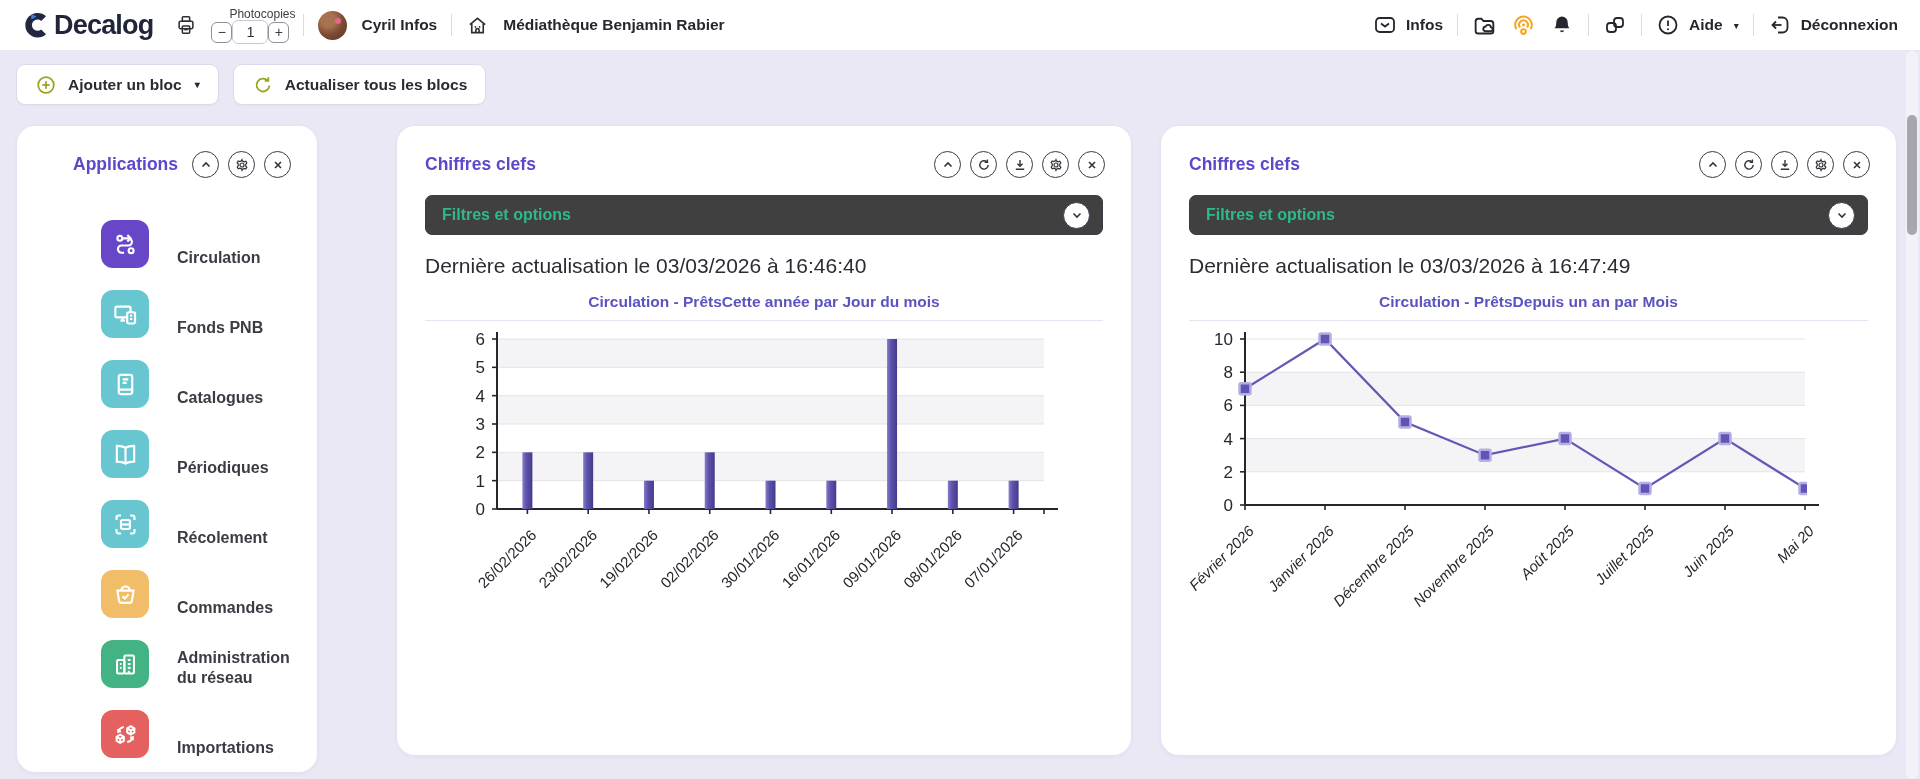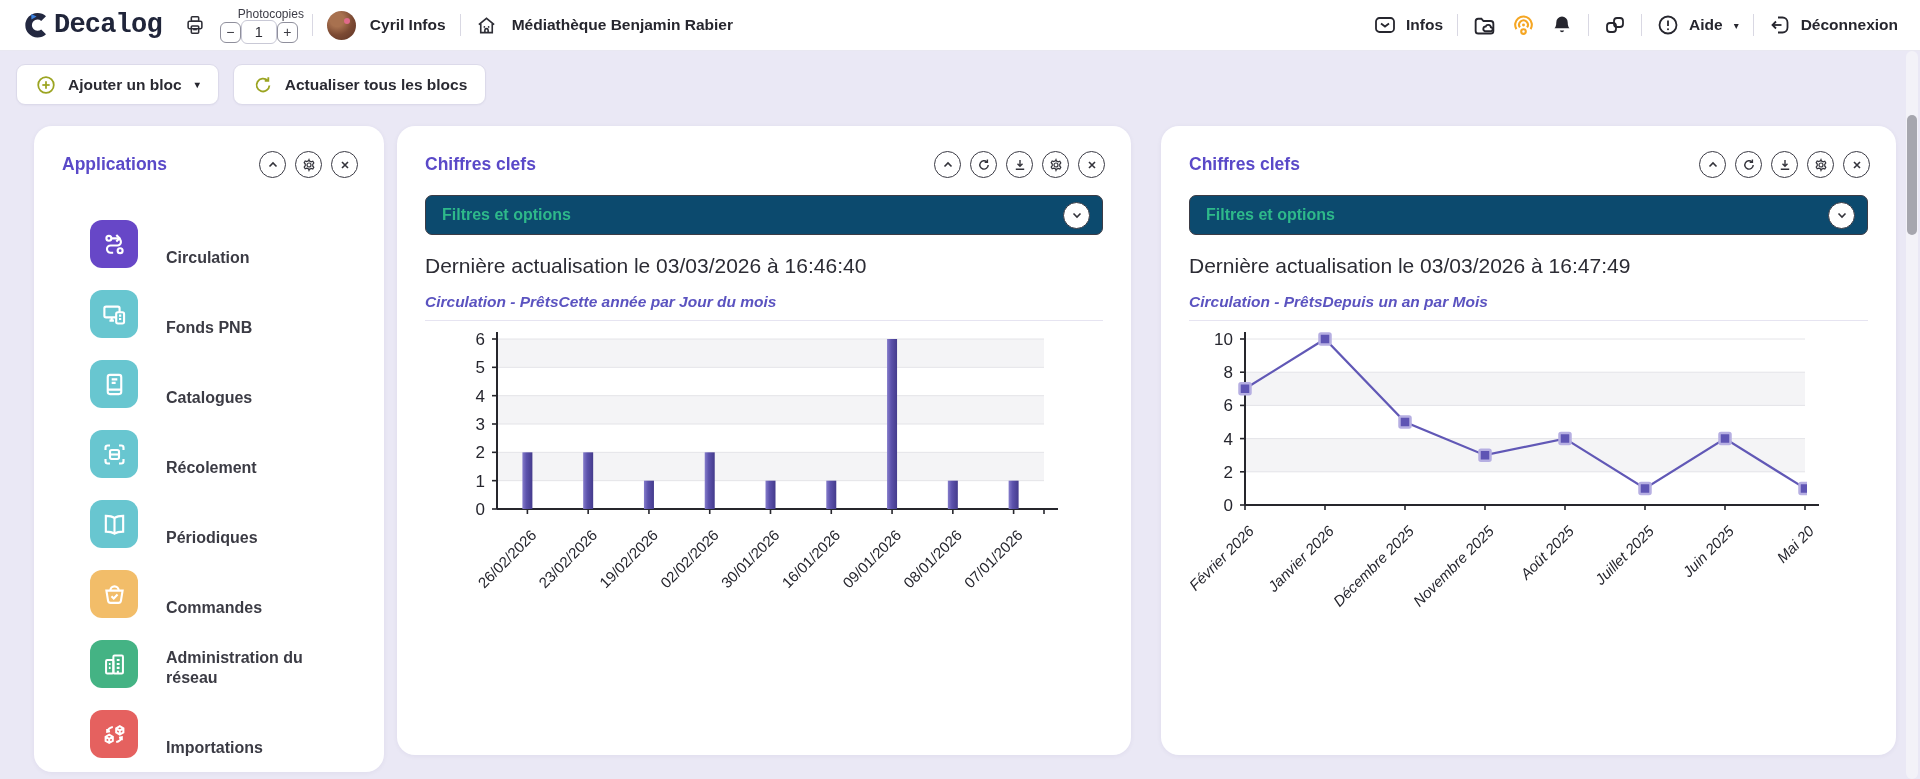--- a/index.html
+++ b/index.html
@@ -9,21 +9,21 @@
     background:#eae8f5;
     color:#2c2c34;
     position:relative;
   }
   
   .topbar{
     position:absolute; left:0; top:0; width:1920px; height:51px;
     background:#ffffff; border-bottom:1px solid #e9e8f1;
     display:flex; align-items:center; padding:0 22px; gap:14px;
   }
-  .logo{ display:flex; align-items:center; gap:2px; cursor:pointer;font-family:Liberation Mono, monospace; }
+  .logo{ display:flex; align-items:center; gap:2px; cursor:pointer; }
   .logo-text{ font-size:27px; font-weight:700; letter-spacing:-0.8px; color:#20253a; }
   .hdr-icon{ display:inline-flex; align-items:center; justify-content:center; }
   .hdr-icon svg{ display:block; }
   .vdiv{ width:1px; height:22px; background:#d9d8e3; flex:0 0 auto; }
   .photocopies{ position:relative; display:flex; align-items:center; padding-top:14px; }
   .photocopies .pc-label{ position:absolute; top:1px; left:18px; font-size:12px; color:#3c3c46; }
   .step-btn{
     width:21px; height:21px; border:1.5px solid #8f8f9c; border-radius:6px;
     background:#fff; display:flex; align-items:center; justify-content:center;
     font-size:14px; color:#3a3a42; cursor:pointer; line-height:1;
@@ -50,21 +50,21 @@
     display:flex; align-items:center; gap:11px; padding:0 18px;
     font-size:15.5px; font-weight:600; color:#2a2a32; cursor:pointer;
     box-shadow:0 1px 2px rgba(50,40,100,.04);
     text-align:right;
   }
   
   .panel{
     position:absolute; background:#fff; border-radius:18px;
     box-shadow:0 1px 5px rgba(45,35,100,.06);
   }
-  #sidebar{ left:34px; top:126px; width:350px; height:646px; }
+  #sidebar{ left:17px; top:126px; width:300px; height:646px;padding-left:28px; }
   #panel-0{ left:397px; top:126px; width:734px; height:629px; }
   #panel-1{ left:1161px; top:126px; width:735px; height:629px; }
   .panel-head{ display:flex; align-items:center; padding:25px 26px 0 28px; }
   .panel-title{ flex:1; font-size:17.5px; font-weight:700; color:#5a49c8; }
   .circ-btn{
     width:27px; height:27px; border:1.6px solid #3a3a44; border-radius:50%;
     background:#fff; display:flex; align-items:center; justify-content:center;
     margin-left:9px; cursor:pointer; padding:0;
   }
   .circ-btn svg{ display:block; }
@@ -72,27 +72,27 @@
   .app-list{ margin-top:42px; }
   .app-item{ display:flex; align-items:flex-end; gap:28px; margin:0 20px 22px 56px; cursor:pointer; }
   .app-icon{
     width:48px; height:48px; border-radius:12px; flex:0 0 auto;
     display:flex; align-items:center; justify-content:center;
   }
   .app-label{ font-size:16px; font-weight:600; color:#3b3b44; line-height:1.25; max-width:150px; }
   
   .filters{
     margin:17px 28px 0 28px; height:40px; border:1.5px solid #3c3c46; border-radius:7px;
-    display:flex; align-items:center; padding:0 12px 0 16px; cursor:pointer; background:#0c4a6e;
+    display:flex; align-items:center; padding:0 12px 0 16px; cursor:pointer; background:#404040;
   }
   .filters-label{ flex:1; font-size:16px; font-weight:700; color:#2eb98a; }
   .update-text{ margin:19px 28px 0 28px; font-size:21px; color:#2c2c34; }
   .links-row{
-    margin:15px 28px 0 28px; display:flex; justify-content:flex-start; align-items:baseline;
-    padding-bottom:9px; border-bottom:1px solid #e6e4f1;font-style:italic;
+    margin:15px 28px 0 28px; display:flex; justify-content:center; align-items:baseline;
+    padding-bottom:9px; border-bottom:1px solid #e6e4f1;
   }
   .chart-link{ font-size:15.5px; font-weight:600; color:#5b53c0; cursor:pointer; }
   .chart-wrap{ padding:6px 10px 0 22px; }
   
   .scrollbar-track{
     position:absolute; right:2px; top:51px; width:12px; height:728px;
     background:#f3f2f8; border-radius:6px;
   }
   .scrollbar-thumb{
     position:absolute; left:1px; top:64px; width:10px; height:120px;
@@ -297,36 +297,36 @@
           <rect x="6" y="3.5" width="12" height="17" rx="2"></rect>
           <path d="M9.5 7.5 h5 M9.5 10.5 h3.5 M6 16.5 h12"></path>
         </svg>
       </span>
       <span class="app-label">Catalogues</span>
     </div>
 
     <div class="app-item">
       <span class="app-icon" style="background-color: rgb(104, 198, 208);">
         <svg width="27" height="27" viewBox="0 0 24 24" fill="none" stroke="#fff" stroke-width="1.9">
+          <path d="M12 6.2 C10 4.8 7.6 4.3 4.3 4.3 V18.3 C7.6 18.3 10 18.8 12 20.2 C14 18.8 16.4 18.3 19.7 18.3 V4.3 C16.4 4.3 14 4.8 12 6.2 Z"></path>
+          <path d="M12 6.2 V20.2"></path>
+        </svg>
+      </span>
+      <span class="app-label">Périodiques</span>
+    </div>
+
+    <div class="app-item">
+      <span class="app-icon" style="background-color: rgb(104, 198, 208);">
+        <svg width="27" height="27" viewBox="0 0 24 24" fill="none" stroke="#fff" stroke-width="1.9">
           <path d="M4 8 V6 a2 2 0 0 1 2-2 h2 M16 4 h2 a2 2 0 0 1 2 2 v2 M20 16 v2 a2 2 0 0 1-2 2 h-2 M8 20 H6 a2 2 0 0 1-2-2 v-2"></path>
           <rect x="8" y="8" width="8" height="8" rx="1.5"></rect>
           <path d="M8 12 h8"></path>
         </svg>
       </span>
       <span class="app-label">Récolement</span>
-    </div>
-
-    <div class="app-item">
-      <span class="app-icon" style="background-color: rgb(104, 198, 208);">
-        <svg width="27" height="27" viewBox="0 0 24 24" fill="none" stroke="#fff" stroke-width="1.9">
-          <path d="M12 6.2 C10 4.8 7.6 4.3 4.3 4.3 V18.3 C7.6 18.3 10 18.8 12 20.2 C14 18.8 16.4 18.3 19.7 18.3 V4.3 C16.4 4.3 14 4.8 12 6.2 Z"></path>
-          <path d="M12 6.2 V20.2"></path>
-        </svg>
-      </span>
-      <span class="app-label">Périodiques</span>
     </div>
 
     <div class="app-item">
       <span class="app-icon" style="background-color: rgb(242, 189, 105);">
         <svg width="27" height="27" viewBox="0 0 24 24" fill="none" stroke="#fff" stroke-width="1.9">
           <path d="M8.3 8.5 a3.7 3.7 0 0 1 7.4 0"></path>
           <path d="M4.8 8.5 h14.4 l-1.5 9.2 a2.2 2.2 0 0 1-2.2 1.8 H8.5 a2.2 2.2 0 0 1-2.2-1.8 Z"></path>
           <path d="M9.3 13.6 l2 2 3.4-3.6"></path>
         </svg>
       </span>

